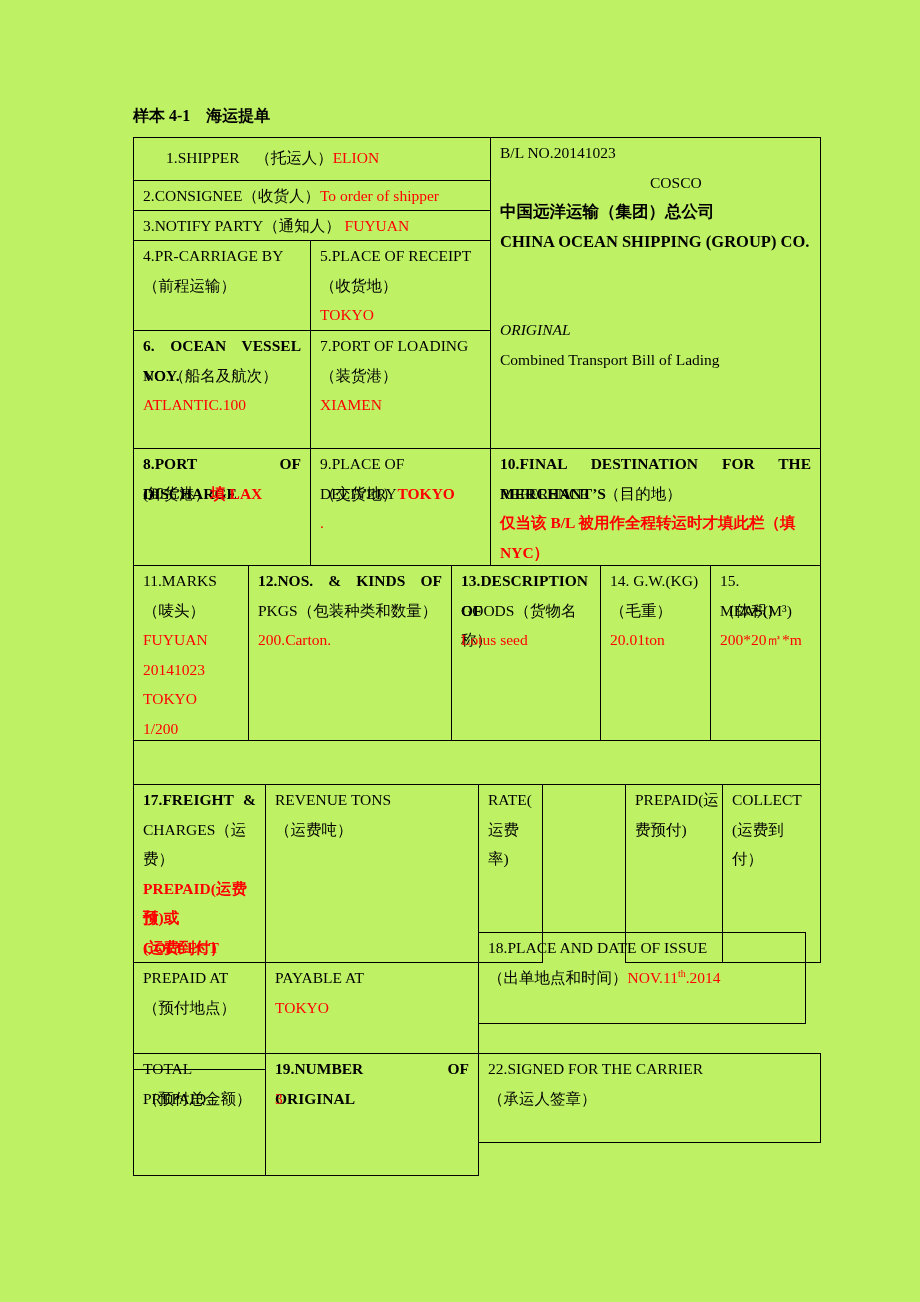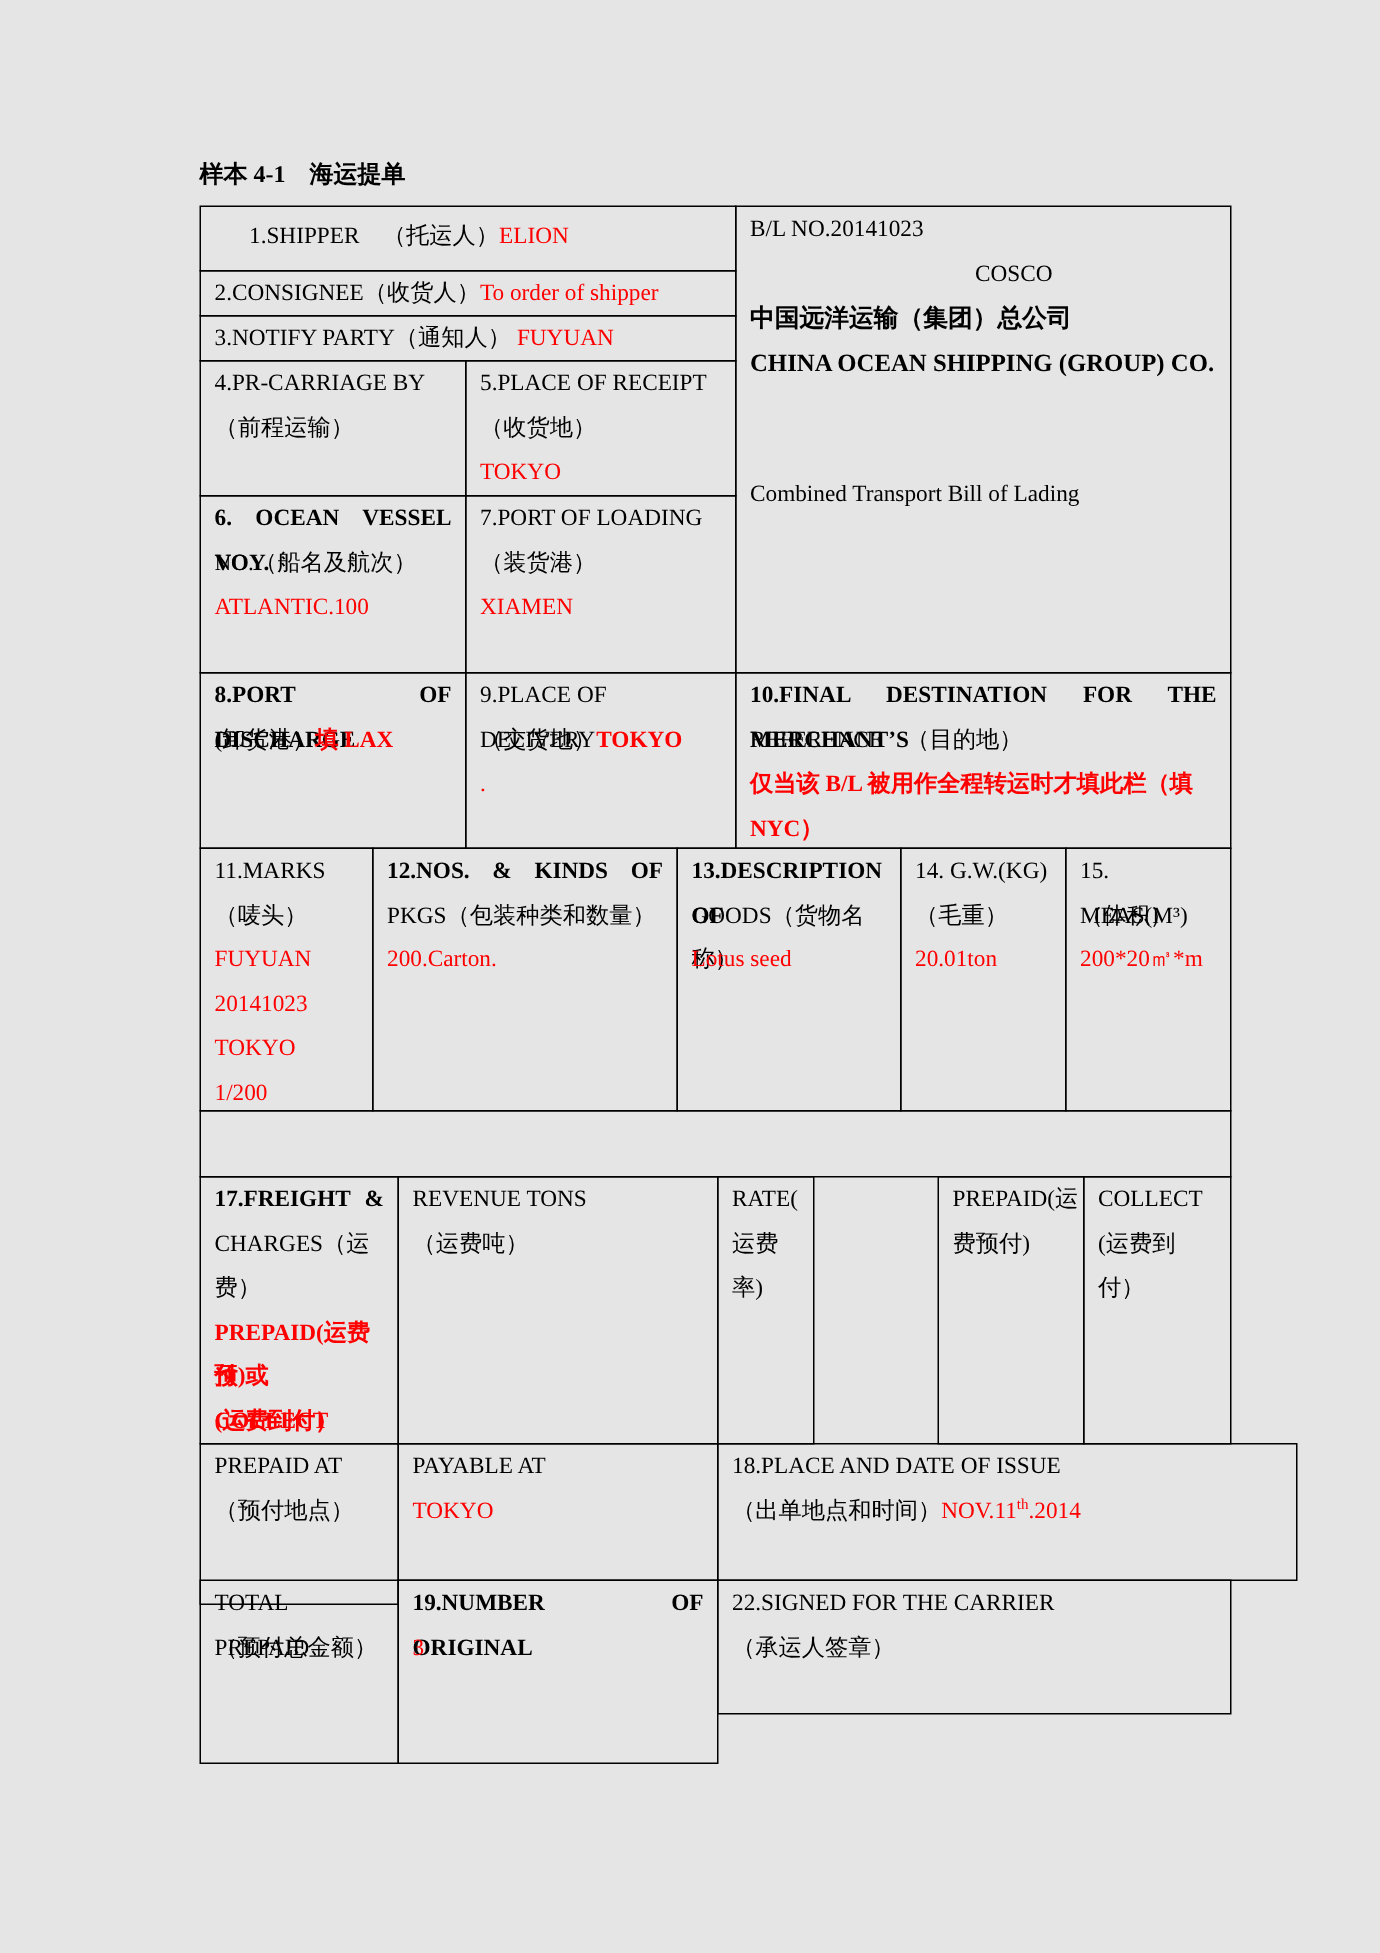--- a/index.html
+++ b/index.html
@@ -1,16 +1,16 @@
 <!DOCTYPE html>
 <html><head>
 <meta charset="utf-8">
 <style>
   html,body{margin:0;padding:0;background:#ffffff;}
-  .page{position:relative;width:920px;height:1302px;background:#e5e5e5;
+  .page{position:relative;width:920px;height:1302px;background:#bef264;
         font-family:"Liberation Serif","DejaVu Serif",serif;color:#000;}
   .doc-title{position:absolute;left:133px;top:106px;font-size:16px;font-weight:bold;}
   .cell{position:absolute;border:1px solid #000;box-sizing:border-box;
         padding:0 9px;font-size:15.5px;overflow:hidden;}
   .ln{height:29.5px;line-height:29.5px;white-space:pre-wrap;}
   .jl{text-align:justify;text-align-last:justify;white-space:normal;font-weight:bold;}
   .red{color:#ff0000;}
   .rb{color:#ff0000;font-weight:bold;}
   .it{font-style:italic;}
   .ctr{text-align:left;white-space:normal;}
@@ -38,20 +38,21 @@
     <div class="ln"><span>3.NOTIFY PARTY（通知人）</span><span class="red"> FUYUAN</span></div>
   </div>
 
   <div class="cell" style="left:490px;top:137px;width:331px;height:312px">
     <div class="ln">B/L NO.20141023</div>
     <div class="ln cosco-line">COSCO</div>
     <div class="ln ctr company">中国远洋运输（集团）总公司</div>
     <div class="ln ctr company">CHINA OCEAN SHIPPING (GROUP) CO.</div>
     <div class="ln"></div>
     <div class="ln"></div>
+    <div class="ln it">ORIGINAL</div>
     <div class="ln">Combined Transport Bill of Lading</div>
   </div>
 
   <div class="cell" style="left:133px;top:240px;width:178px;height:91px">
     <div class="ln">4.PR-CARRIAGE BY</div>
     <div class="ln">（前程运输）</div>
   </div>
   <div class="cell" style="left:310px;top:240px;width:181px;height:91px">
     <div class="ln">5.PLACE OF RECEIPT</div>
     <div class="ln">（收货地）</div>
@@ -142,21 +143,21 @@
   </div>
 
   <div class="cell" style="left:133px;top:962px;width:133px;height:108px">
     <div class="ln">PREPAID AT</div>
     <div class="ln">（预付地点）</div>
   </div>
   <div class="cell" style="left:265px;top:962px;width:214px;height:92px">
     <div class="ln">PAYABLE AT</div>
     <div class="ln red">TOKYO</div>
   </div>
-  <div class="cell" style="left:478px;top:962px;width:387px;height:92px">
+  <div class="cell" style="left:478px;top:932px;width:328px;height:92px">
     <div class="ln">18.PLACE AND DATE OF ISSUE</div>
     <div class="ln"><span>（出单地点和时间）</span><span class="red">NOV.11</span><span class="red sup">th</span><span class="red">.2014</span></div>
   </div>
 
   <div class="cell" style="left:133px;top:1053px;width:133px;height:123px">
     <div class="ln">TOTAL PREPAID</div>
     <div class="ln">（预付总金额）</div>
   </div>
   <div class="cell" style="left:265px;top:1053px;width:214px;height:123px">
     <div class="ln jl">19.NUMBER OF ORIGINAL</div>

